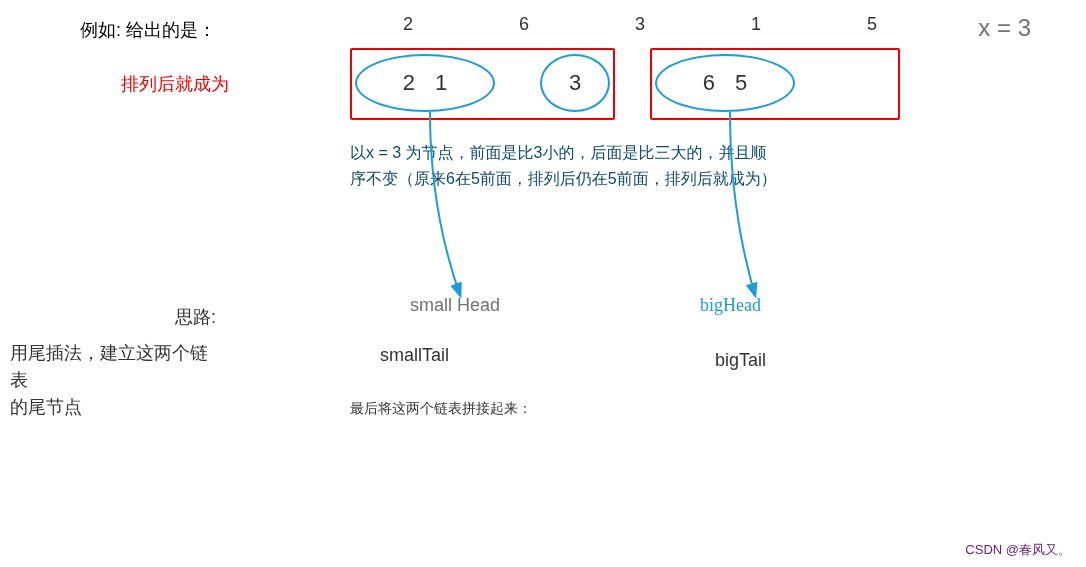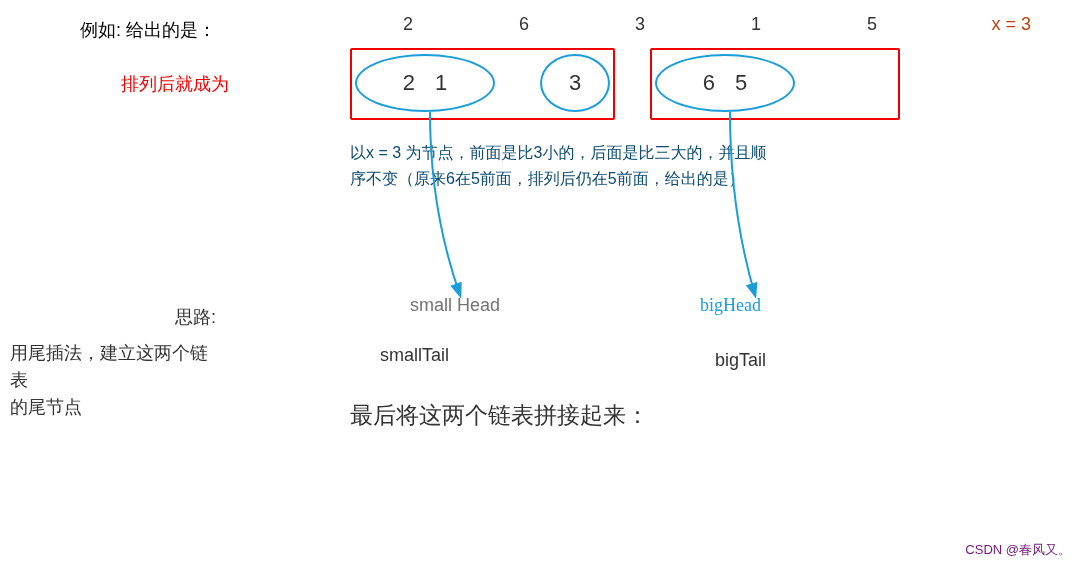--- a/index.html
+++ b/index.html
@@ -45,22 +45,22 @@
       color: #333;
       width: 80px;
       text-align: center;
     }
 
     
     .x-label {
       position: absolute;
       top: 14px;
       right: 55px;
-      font-size: 18px;
-      color: #c2410c;
+      font-size: 24px;
+      color: #737373;
     }
 
     
     .red-box-left {
       position: absolute;
       top: 48px;
       left: 350px;
       width: 265px;
       height: 72px;
       border: 2.5px solid #e00;
@@ -197,21 +197,21 @@
       left: 715px;
       font-size: 18px;
       color: #333;
     }
 
     
     .final-text {
       position: absolute;
       top: 400px;
       left: 350px;
-      font-size: 23px;
+      font-size: 14px;
       color: #333;
     }
 
     
     .next-text {
       position: absolute;
       top: 440px;
       left: 350px;
       font-size: 18px;
       color: #1a9dd9;
@@ -272,21 +272,21 @@
     <div class="oval-content">
       <span>6</span>
       <span>5</span>
     </div>
   </div>
 
   <div class="arranged-label">排列后就成为</div>
 
   <div class="desc-text">
     <div>以x = 3 为节点，前面是比3小的，后面是比三大的，并且顺</div>
-    <div>序不变（原来6在5前面，排列后仍在5前面，给出的是）</div>
+    <div>序不变（原来6在5前面，排列后仍在5前面，排列后就成为）</div>
   </div>
 
   <div class="thinking-label">思路:</div>
 
   <div class="tail-text">
     <div>用尾插法，建立这两个链表</div>
     <div>的尾节点</div>
   </div>
 
   <div class="small-head-label">small Head</div>

